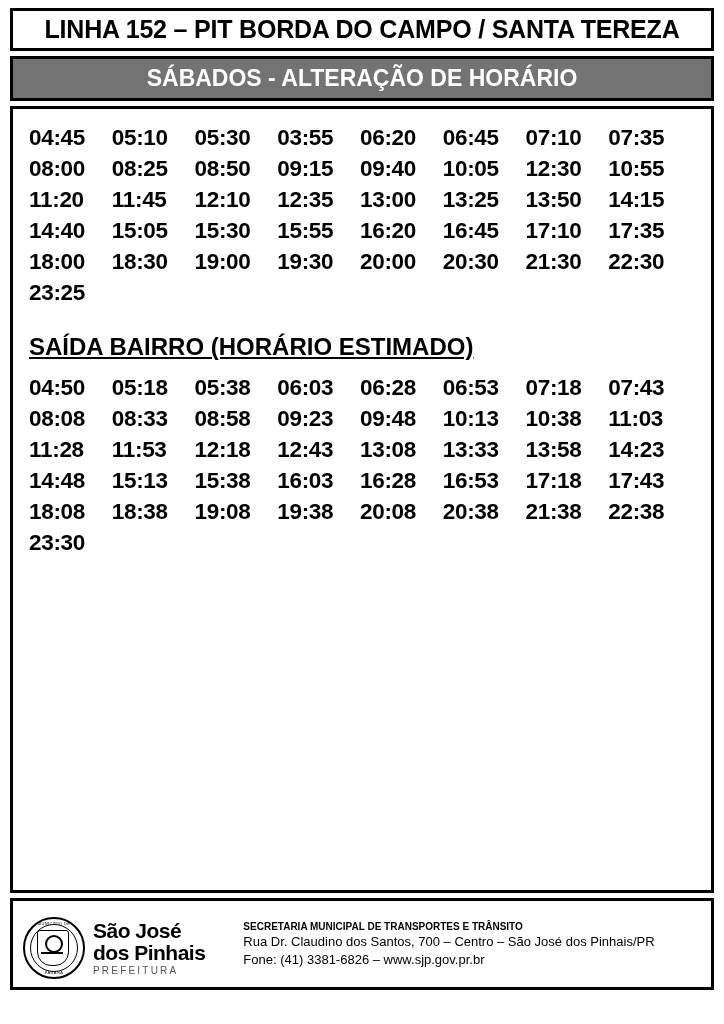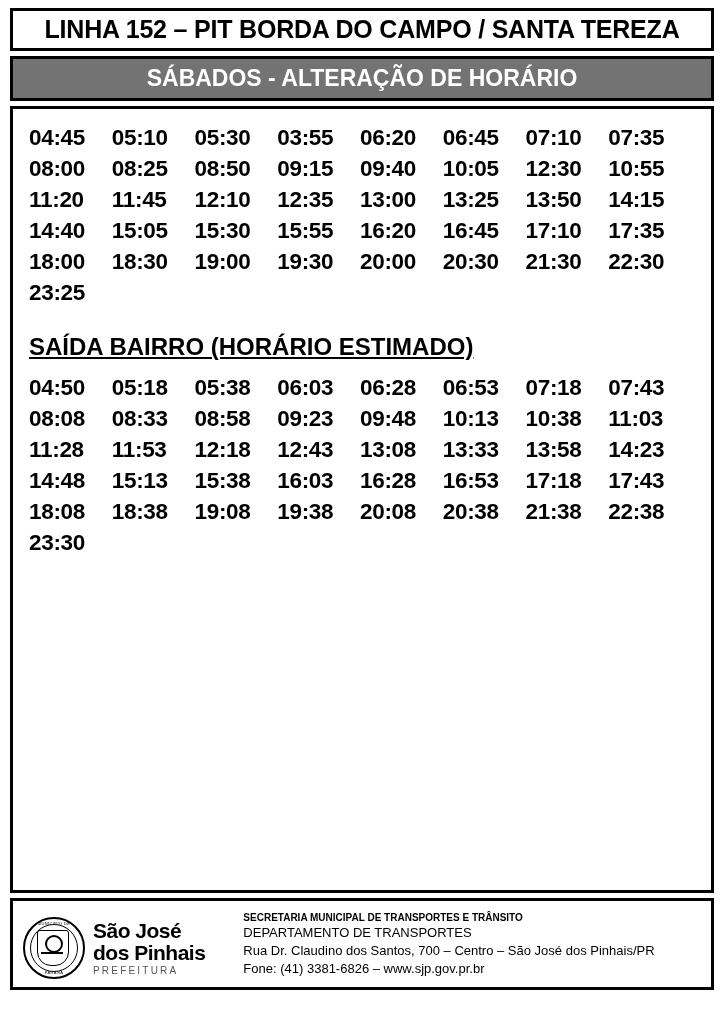--- a/index.html
+++ b/index.html
@@ -323,19 +323,18 @@
       </div>
       <div class="brand-text">
         <span class="brand-line1">São José</span>
         <span class="brand-line2">dos Pinhais</span>
         <span class="brand-sub">PREFEITURA</span>
       </div>
     </div>
     <div class="divider-v"></div>
     <div class="footer-info">
       <div class="fi-title">SECRETARIA MUNICIPAL DE TRANSPORTES E TRÂNSITO</div>
-      <div class="fi-line">DEPARTAMENTO DE TRANSPORTES</div>
       <div class="fi-line">Rua Dr. Claudino dos Santos, 700 – Centro – São José dos Pinhais/PR</div>
       <div class="fi-line">Fone: (41) 3381-6826 – www.sjp.gov.pr.br</div>
     </div>
   </div>
 
 </div>
 
 </body></html>

